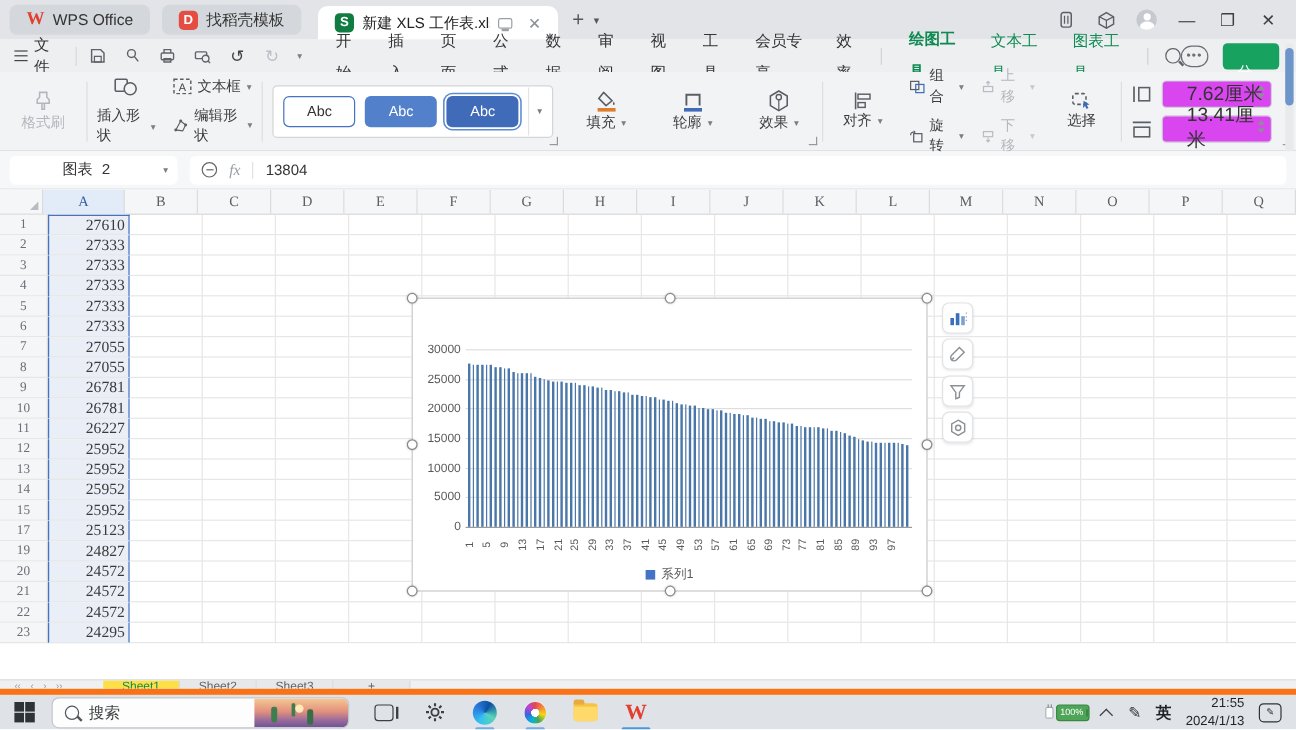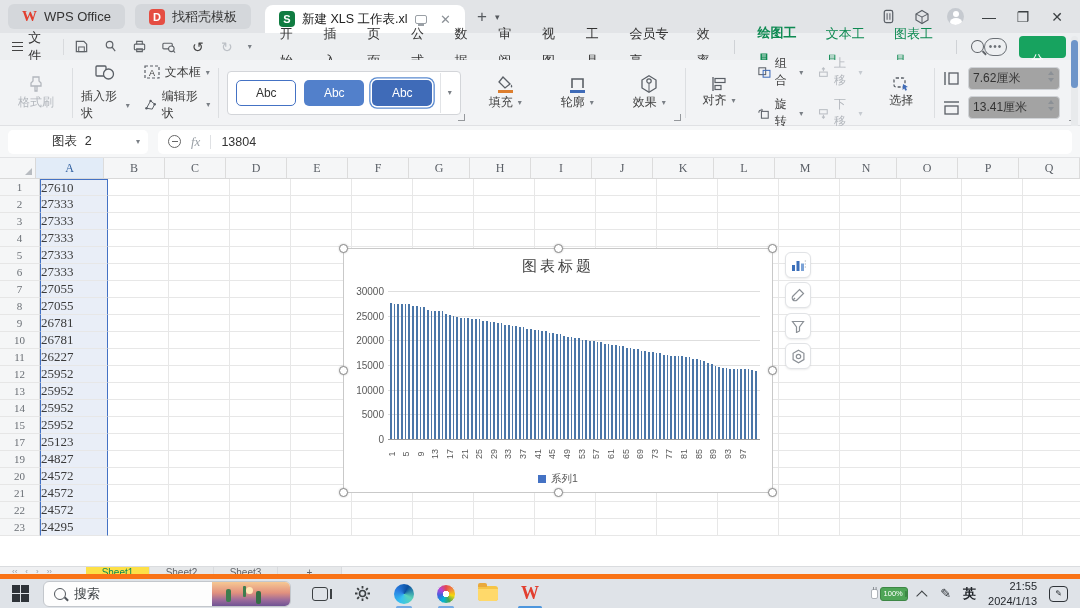--- a/index.html
+++ b/index.html
@@ -58,21 +58,21 @@
   .chip { width:60px; height:26px; border-radius:5px; display:flex; align-items:center; justify-content:center; font-size:12px; }
   .chip.c1 { background:#fff; border:1.3px solid #4472c4; color:#333; }
   .chip.c2 { background:#5280cb; color:#fff; }
   .chip.c3 { background:#3f6bb8; color:#fff; box-shadow:0 0 0 1.5px #fff,0 0 0 2.8px #5b8bd0; }
   .gal-more { width:18px; height:40px; border-left:1px solid #e2e4e7; display:flex; align-items:center; justify-content:center; }
   .icon16 { width:20px; height:20px; display:flex; flex-direction:column; align-items:center; justify-content:center; }
   .cbar { width:15px; height:3px; margin-top:1px; }
   .smallbtn { display:flex; align-items:center; gap:4px; font-size:12px; color:#3d3d3d; }
   .smallbtn.disabled { color:#b3b7bd; }
   .sizegrid { display:grid; grid-template-columns:auto auto; gap:6px 8px; align-items:center; }
-  .spin { width:92px; height:23px; background:#a3a3a3; border:1px solid #d0d3d7; border-radius:4px; display:flex; align-items:center; font-size:12px; color:#333; padding-left:4px; position:relative; }
+  .spin { width:92px; height:23px; background:#d946ef; border:1px solid #d0d3d7; border-radius:4px; display:flex; align-items:center; font-size:16px; color:#333; padding-left:20px; position:relative; }
   .spin .arrows { position:absolute; right:5px; top:3px; display:flex; flex-direction:column; gap:3px; }
   .tri-up { width:0; height:0; border-left:3.5px solid transparent; border-right:3.5px solid transparent; border-bottom:4px solid #8b9096; }
   .tri-dn { width:0; height:0; border-left:3.5px solid transparent; border-right:3.5px solid transparent; border-top:4px solid #8b9096; }
   .dlg { position:absolute; right:4px; bottom:4px; width:7px; height:7px; border-right:1.6px solid #95989c; border-bottom:1.6px solid #95989c; }
   .vscroll { position:absolute; right:2px; top:36px; width:7px; height:92px; background:#e8eaec; border-radius:4px; }
   .vscroll .thumb { position:absolute; left:0; top:4px; width:7px; height:48px; background:#6e95c9; border-radius:4px; }
 
   
   .formulabar { position:absolute; left:0; top:126px; width:1080px; height:32px; background:#f6f7f8; border-bottom:1px solid #e2e3e5; display:flex; align-items:center; gap:10px; padding:0 8px; }
   .namebox { width:140px; height:24px; background:#fff; border-radius:5px; display:flex; align-items:center; font-size:12.5px; color:#333; }
@@ -86,21 +86,21 @@
   
   .sheet { position:absolute; left:0; top:158px; width:1080px; height:408px; background:#fff; overflow:hidden; font-family:"Liberation Serif",serif; }
   .col-headers { display:flex; height:21px; background:#f5f6f7; border-bottom:1px solid #d9d9d9; }
   .corner { width:40px; border-right:1px solid #d9d9d9; position:relative; }
   .corner:after { content:""; position:absolute; right:3px; bottom:3px; border-left:7px solid transparent; border-bottom:7px solid #b8bcc1; }
   .colh { width:61px; flex:none; border-right:1px solid #dcdcdc; text-align:center; font-size:12px; color:#5a5f66; line-height:21px; }
   .colh.sel { width:68px; background:#e2ecf8; color:#2c5c9e; }
   .grow { display:flex; height:17px; }
   .rownum { width:40px; flex:none; background:#f5f6f7; border-right:1px solid #d9d9d9; border-bottom:1px solid #e6e6e6; font-size:11px; color:#6a6f75; text-align:center; line-height:16px; }
   .cell { width:61px; flex:none; border-right:1px solid #e7e7e7; border-bottom:1px solid #e7e7e7; }
-  .cell.acell { width:68px; background:#e9eef7; border-left:1px solid #4472c4; border-right:1.4px solid #4472c4; font-size:13px; color:#3a3a3a; padding-right:3px; line-height:16px; }
+  .cell.acell { width:68px; background:#e9eef7; border-left:1px solid #4472c4; border-right:1.4px solid #4472c4; font-size:13px; color:#3a3a3a; text-align:right; padding-right:3px; line-height:16px; }
   .cell.acell.first { border-top:1.2px solid #4472c4; }
 
   
   .chart { position:absolute; left:343px; top:90px; width:430px; height:245px; background:#fff; border:1px solid #c9c9c9; }
   .c-title { position:absolute; left:0; top:8px; width:100%; text-align:center; font-size:15px; color:#3f3f3f; letter-spacing:3px; font-family:"Liberation Sans",sans-serif; }
   .plot { position:absolute; left:44px; top:42px; width:372px; height:148px; }
   .gline { position:absolute; left:0; width:100%; height:1px; background:#dedede; }
   .gline.axis { background:#9a9a9a; }
   .ylab { position:absolute; width:38px; text-align:right; font-size:10px; color:#595959; font-family:"Liberation Sans",sans-serif; }
   .bars { position:absolute; left:2px; bottom:0; width:368px; height:148px; display:flex; align-items:flex-end; justify-content:space-between; }
@@ -914,21 +914,20 @@
           <div class="cell"></div>
           <div class="cell"></div>
           <div class="cell"></div>
           <div class="cell"></div>
           <div class="cell"></div>
           <div class="cell"></div>
         </div>
       </div>
 
     <div class="chart">
-      <div class="c-title">图表标题</div>
       <div class="plot" id="plot">
           <div class="gline" style="top: 0px;"></div>
           <div class="gline" style="top: 24.6667px;"></div>
           <div class="gline" style="top: 49.3333px;"></div>
           <div class="gline" style="top: 74px;"></div>
           <div class="gline" style="top: 98.6667px;"></div>
           <div class="gline" style="top: 123.333px;"></div>
           <div class="gline axis" style="top: 148px;"></div>
           <div class="bars">
             <div class="bar" style="height: 136.2px; background: rgb(74, 118, 168);"></div>

